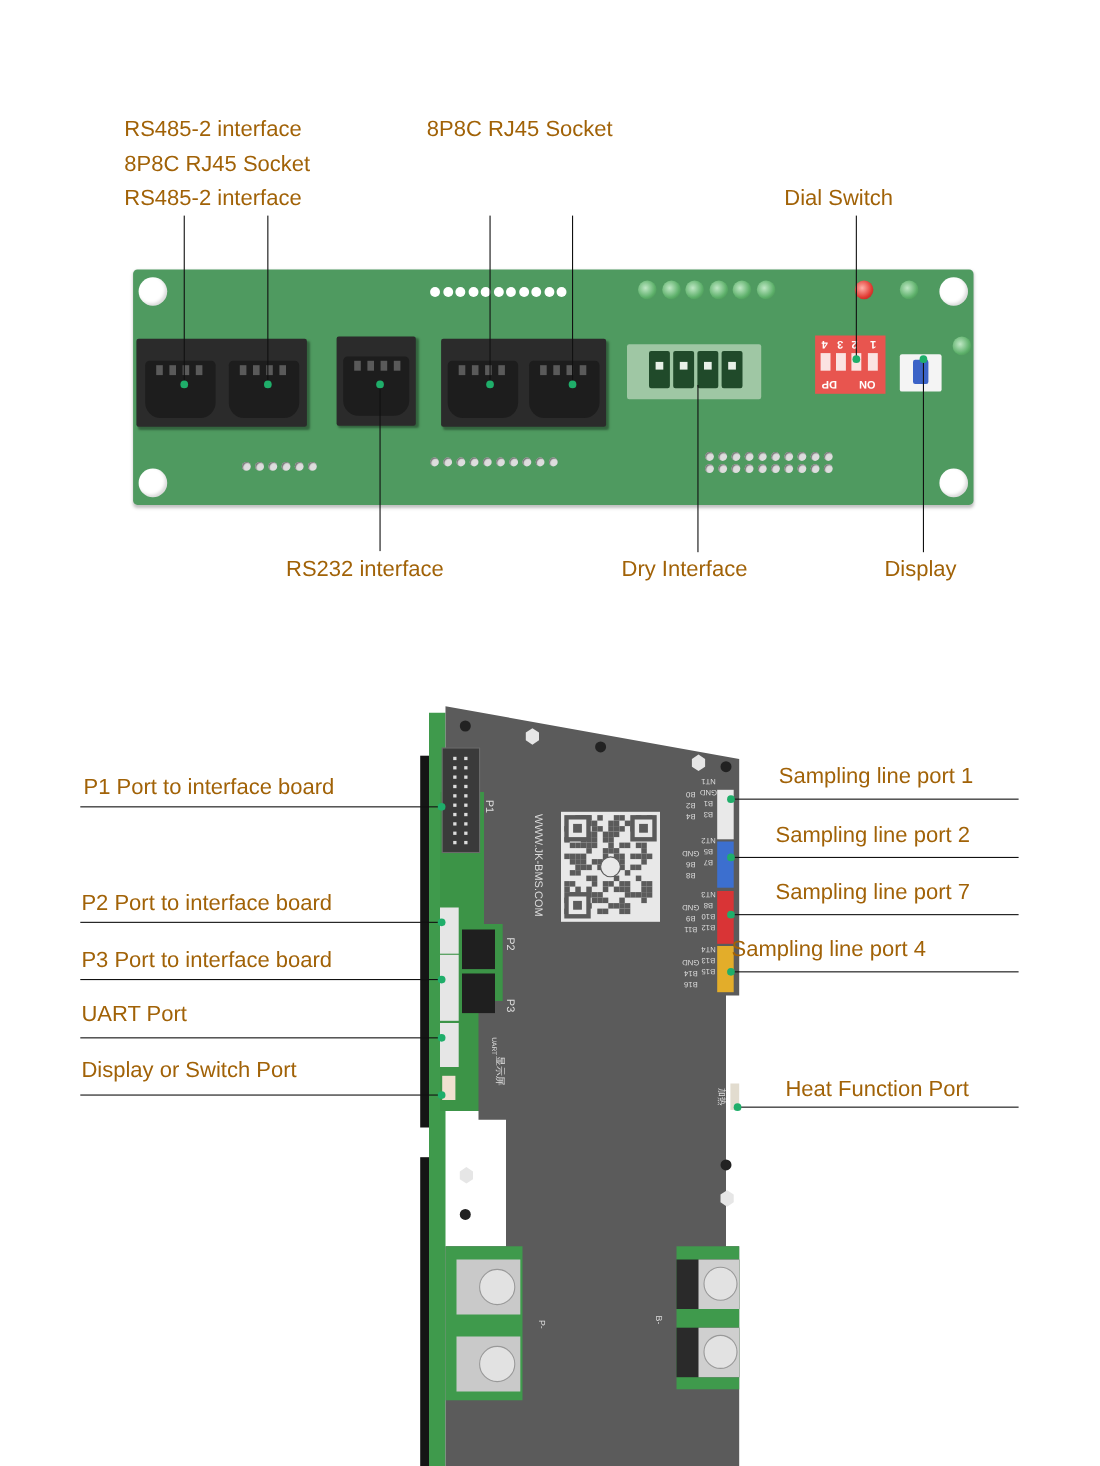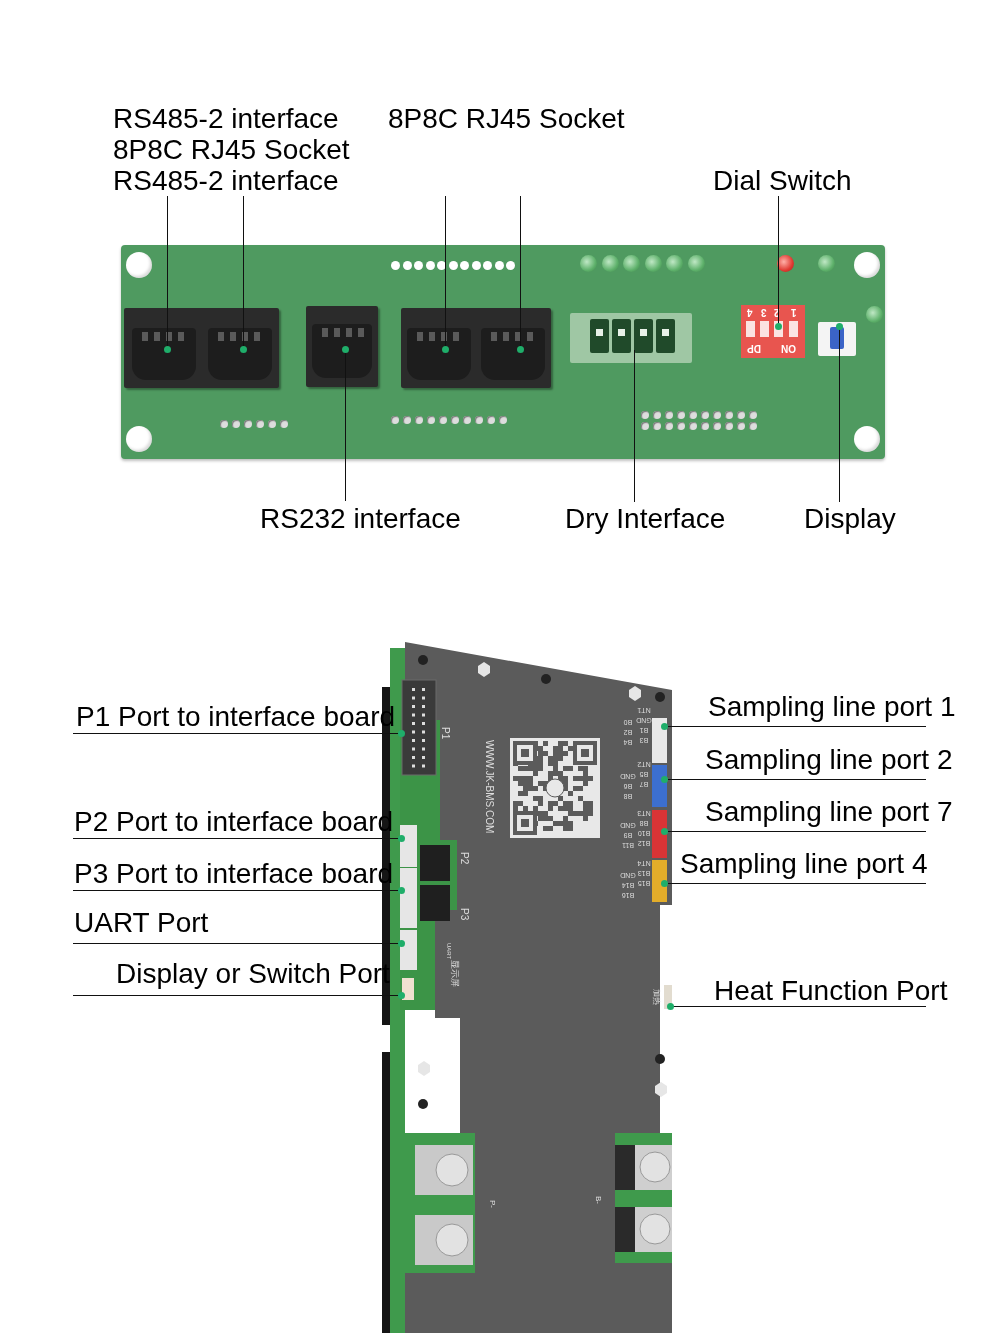--- a/index.html
+++ b/index.html
@@ -1,18 +1,18 @@
 <!DOCTYPE html>
 <html><head>
 <meta charset="utf-8">
 <style>
   html, body { margin:0; padding:0; background:#ffffff; }
   body { width:1000px; height:1333px; position:relative; overflow:hidden; font-family:"Liberation Sans", "DejaVu Sans", sans-serif; color:#111; }
   .abs { position:absolute; }
-  .label { position:absolute; font-size:28px; line-height:31px; color:#000000; white-space:nowrap; }
+  .label { position:absolute; font-size:20px; line-height:31px; color:#a16207; white-space:nowrap; }
   .vline { position:absolute; width:1px; background:#111; }
   .hline { position:absolute; height:1px; background:#111; }
   .dot { position:absolute; width:7px; height:7px; border-radius:50%; background:#1fae6a; }
 
   
   .iboard { position:absolute; left:121px; top:245px; width:764px; height:214px; background:#4f9a60; border-radius:4px; box-shadow:0 2px 3px rgba(0,0,0,.25); }
   .mhole { position:absolute; width:26px; height:26px; border-radius:50%; background:#fff; box-shadow: inset -2px -2px 3px rgba(0,0,0,.15); }
   .rj { position:absolute; background:#2b2b2b; border-radius:2px; box-shadow:2px 2px 2px rgba(0,0,0,.35); }
   .rj-port { position:absolute; background:#1d1d1d; border-radius:4px 4px 14px 14px; }
   .rj-pin { position:absolute; width:6px; height:9px; background:#5a5a5a; }
@@ -478,30 +478,30 @@
   </svg>
 
   <div class="label" style="left:76px; top:701px;">P1 Port to interface board</div>
   <div class="hline" style="left:73px; top:733px; width:330px;"></div>
   <div class="label" style="left:74px; top:806px;">P2 Port to interface board</div>
   <div class="hline" style="left:73px; top:838px; width:330px;"></div>
   <div class="label" style="left:74px; top:858px;">P3 Port to interface board</div>
   <div class="hline" style="left:73px; top:890px; width:330px;"></div>
   <div class="label" style="left:74px; top:907px;">UART Port</div>
   <div class="hline" style="left:73px; top:943px; width:330px;"></div>
-  <div class="label" style="left:74px; top:958px;margin-left:42px;">Display or Switch Port</div>
+  <div class="label" style="left:74px; top:958px;">Display or Switch Port</div>
   <div class="hline" style="left:73px; top:995px; width:330px;"></div>
 
   <div class="label" style="left:708px; top:691px;">Sampling line port 1</div>
   <div class="hline" style="left:664px; top:726px; width:262px;"></div>
   <div class="label" style="left:705px; top:744px;">Sampling line port 2</div>
   <div class="hline" style="left:664px; top:779px; width:262px;"></div>
   <div class="label" style="left:705px; top:796px;">Sampling line port 7</div>
   <div class="hline" style="left:664px; top:831px; width:262px;"></div>
-  <div class="label" style="left:680px; top:848px;">Sampling line port 4</div>
+  <div class="label" style="left:665px; top:848px;">Sampling line port 4</div>
   <div class="hline" style="left:664px; top:883px; width:262px;"></div>
   <div class="label" style="left:714px; top:975px;">Heat Function Port</div>
   <div class="hline" style="left:670px; top:1006px; width:256px;"></div>
 
   <div class="dot" style="left:398px; top:730px;"></div>
   <div class="dot" style="left:398px; top:835px;"></div>
   <div class="dot" style="left:398px; top:887px;"></div>
   <div class="dot" style="left:398px; top:940px;"></div>
   <div class="dot" style="left:398px; top:992px;"></div>
   <div class="dot" style="left:661px; top:723px;"></div>

